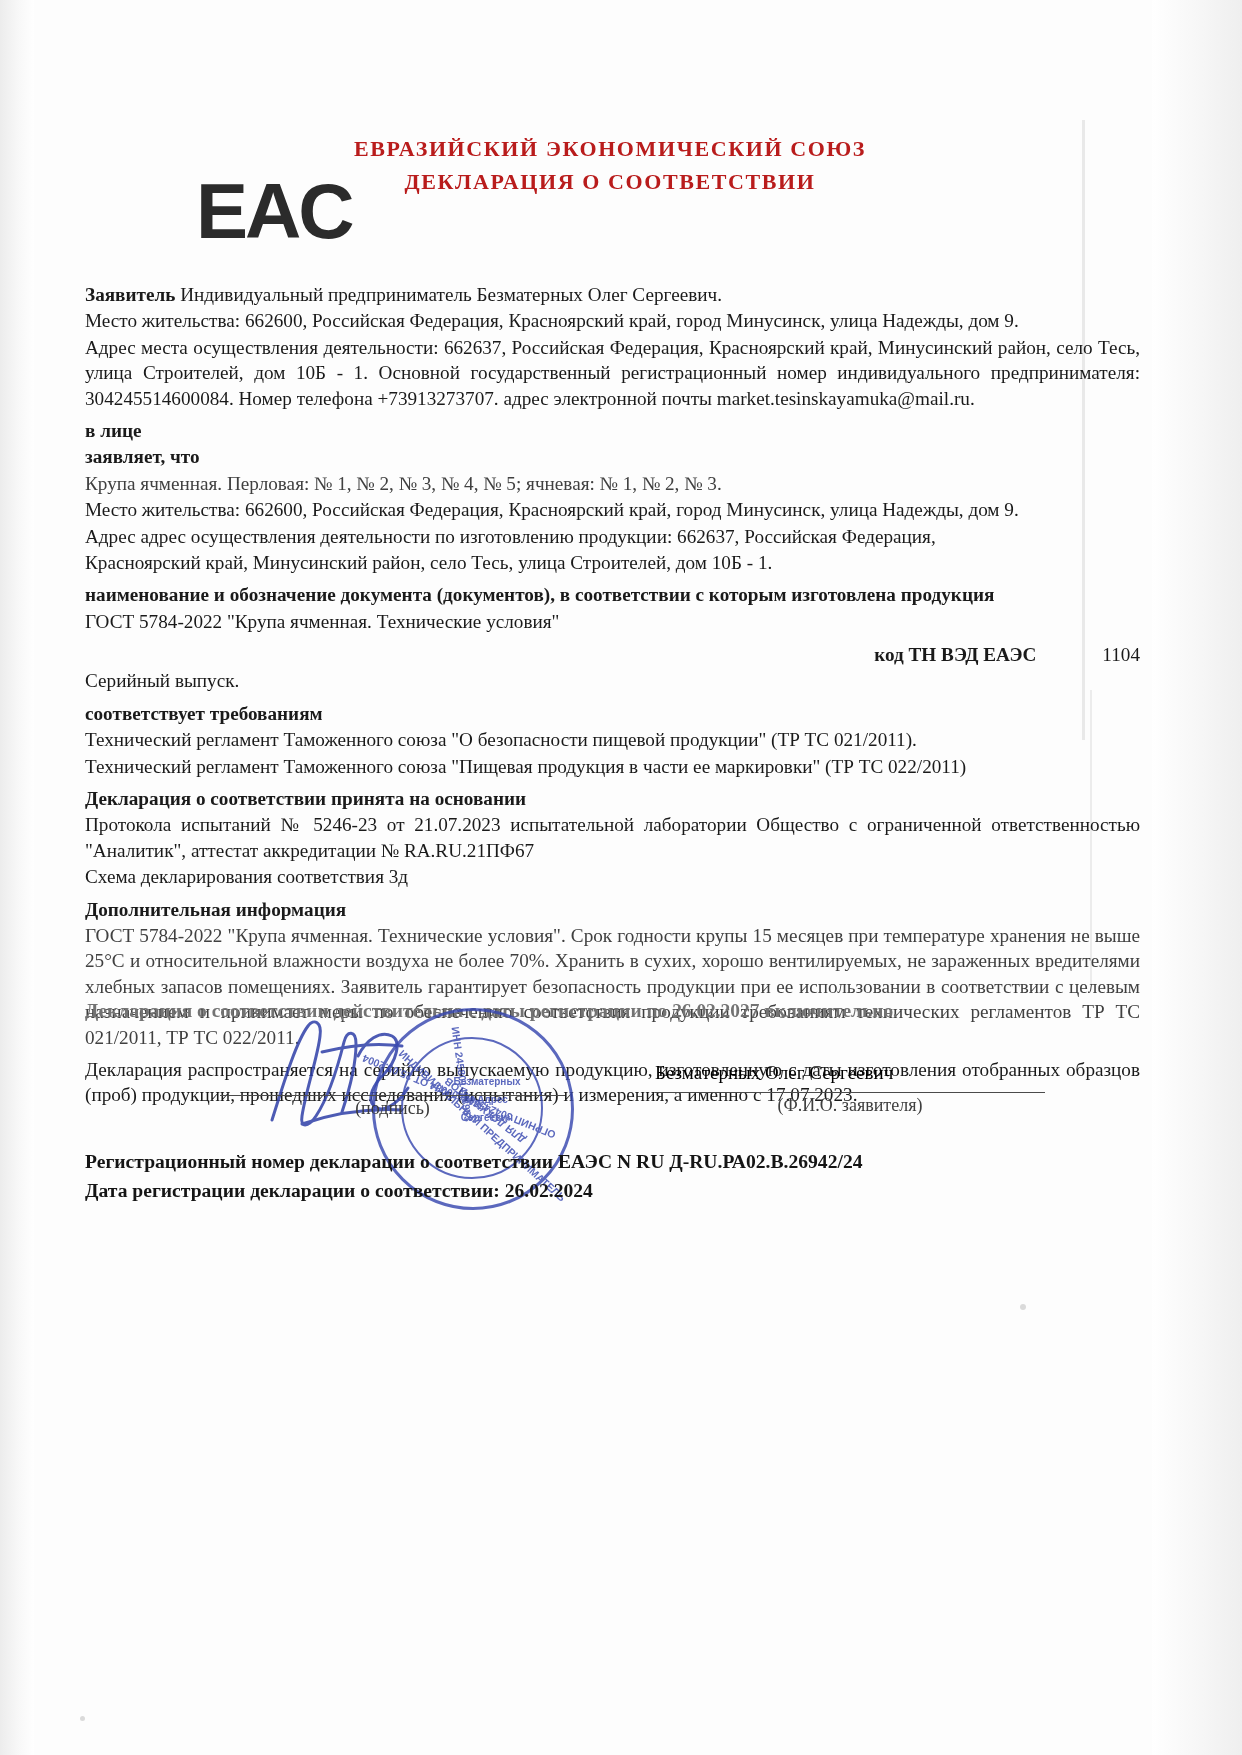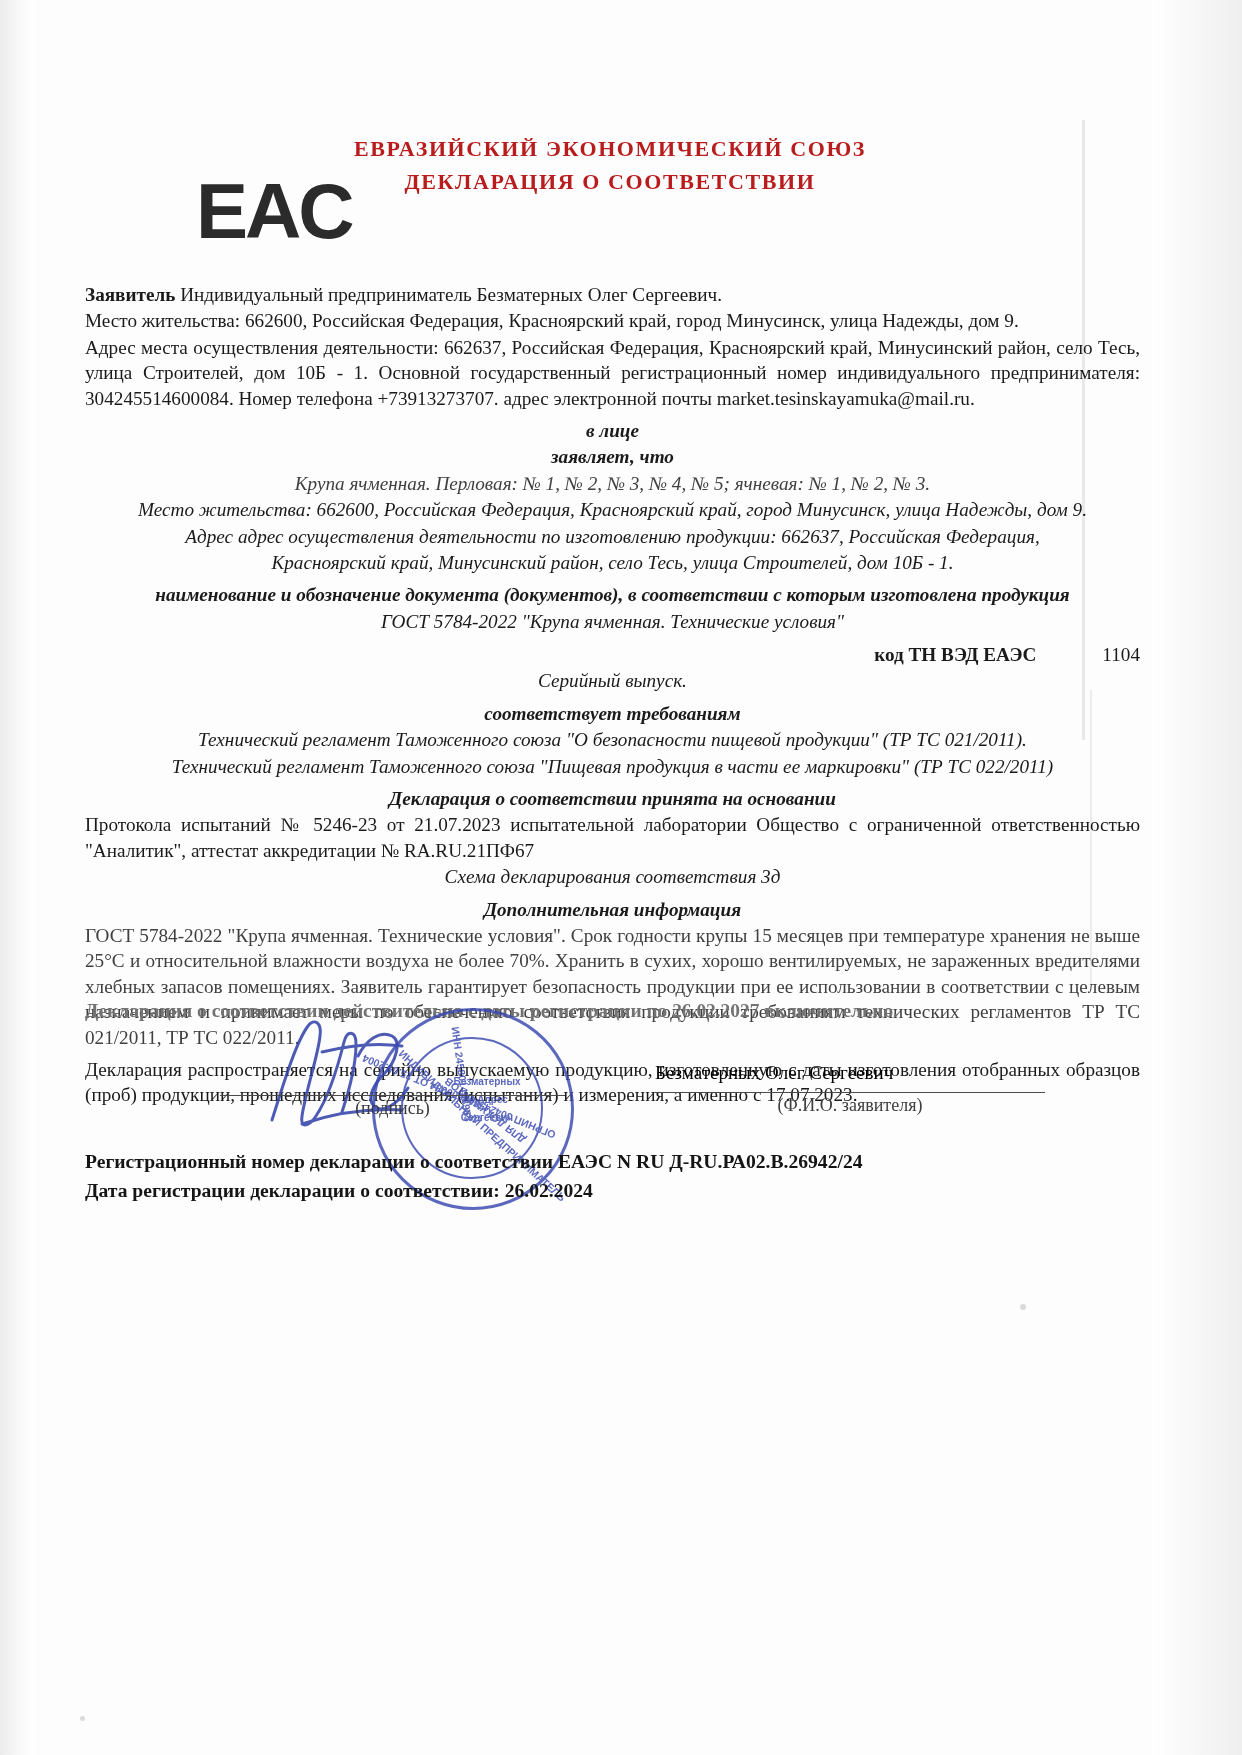--- a/index.html
+++ b/index.html
@@ -90,21 +90,21 @@
     top: 282px;
     width: 1055px;
   }
   p {
     margin: 0 0 1px 0;
     font-size: 19.2px;
     line-height: 25.4px;
     text-align: justify;
     text-justify: inter-word;
   }
-  p.nj { text-align: center; font-style: italic; }
+  p.nj { text-align: left; }
   .lbl { font-weight: 700; }
   .faded { color: #404040; }
   .gap-sm { margin-top: 7px; }
 
   .code-row {
     font-size: 19.2px;
     line-height: 27px;
     padding-left: 48px;
     text-align: right;
   }

